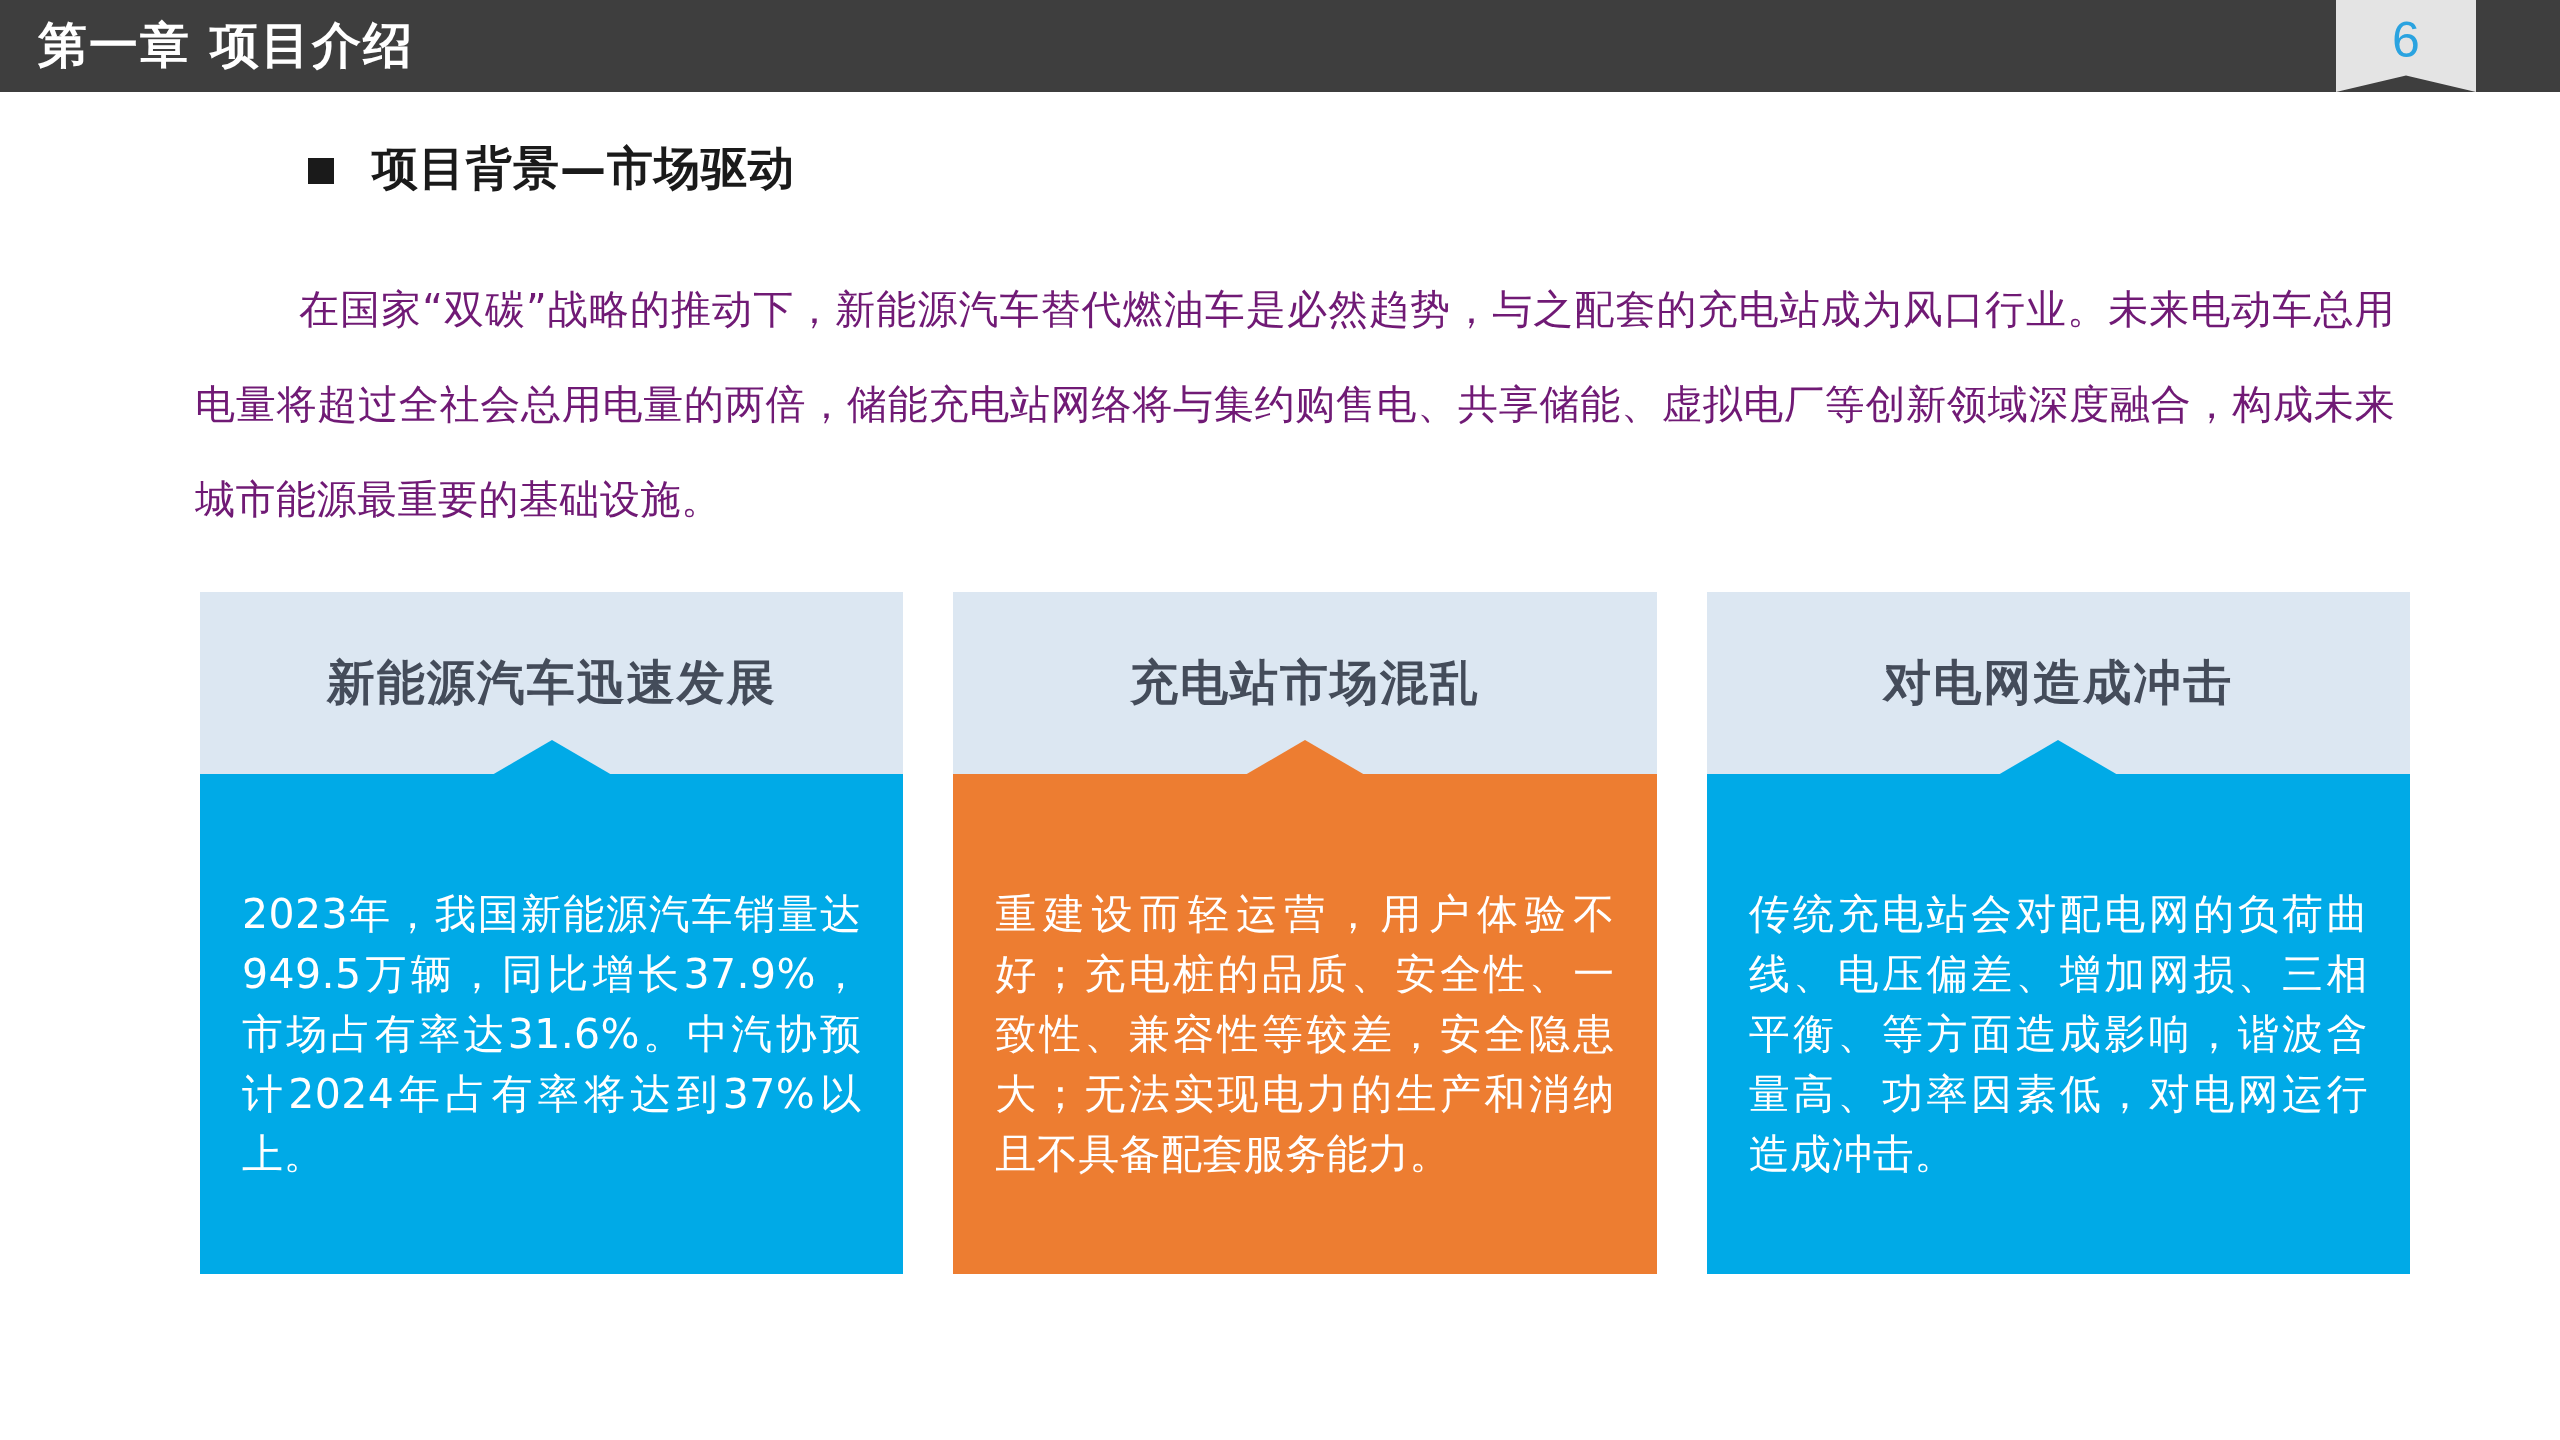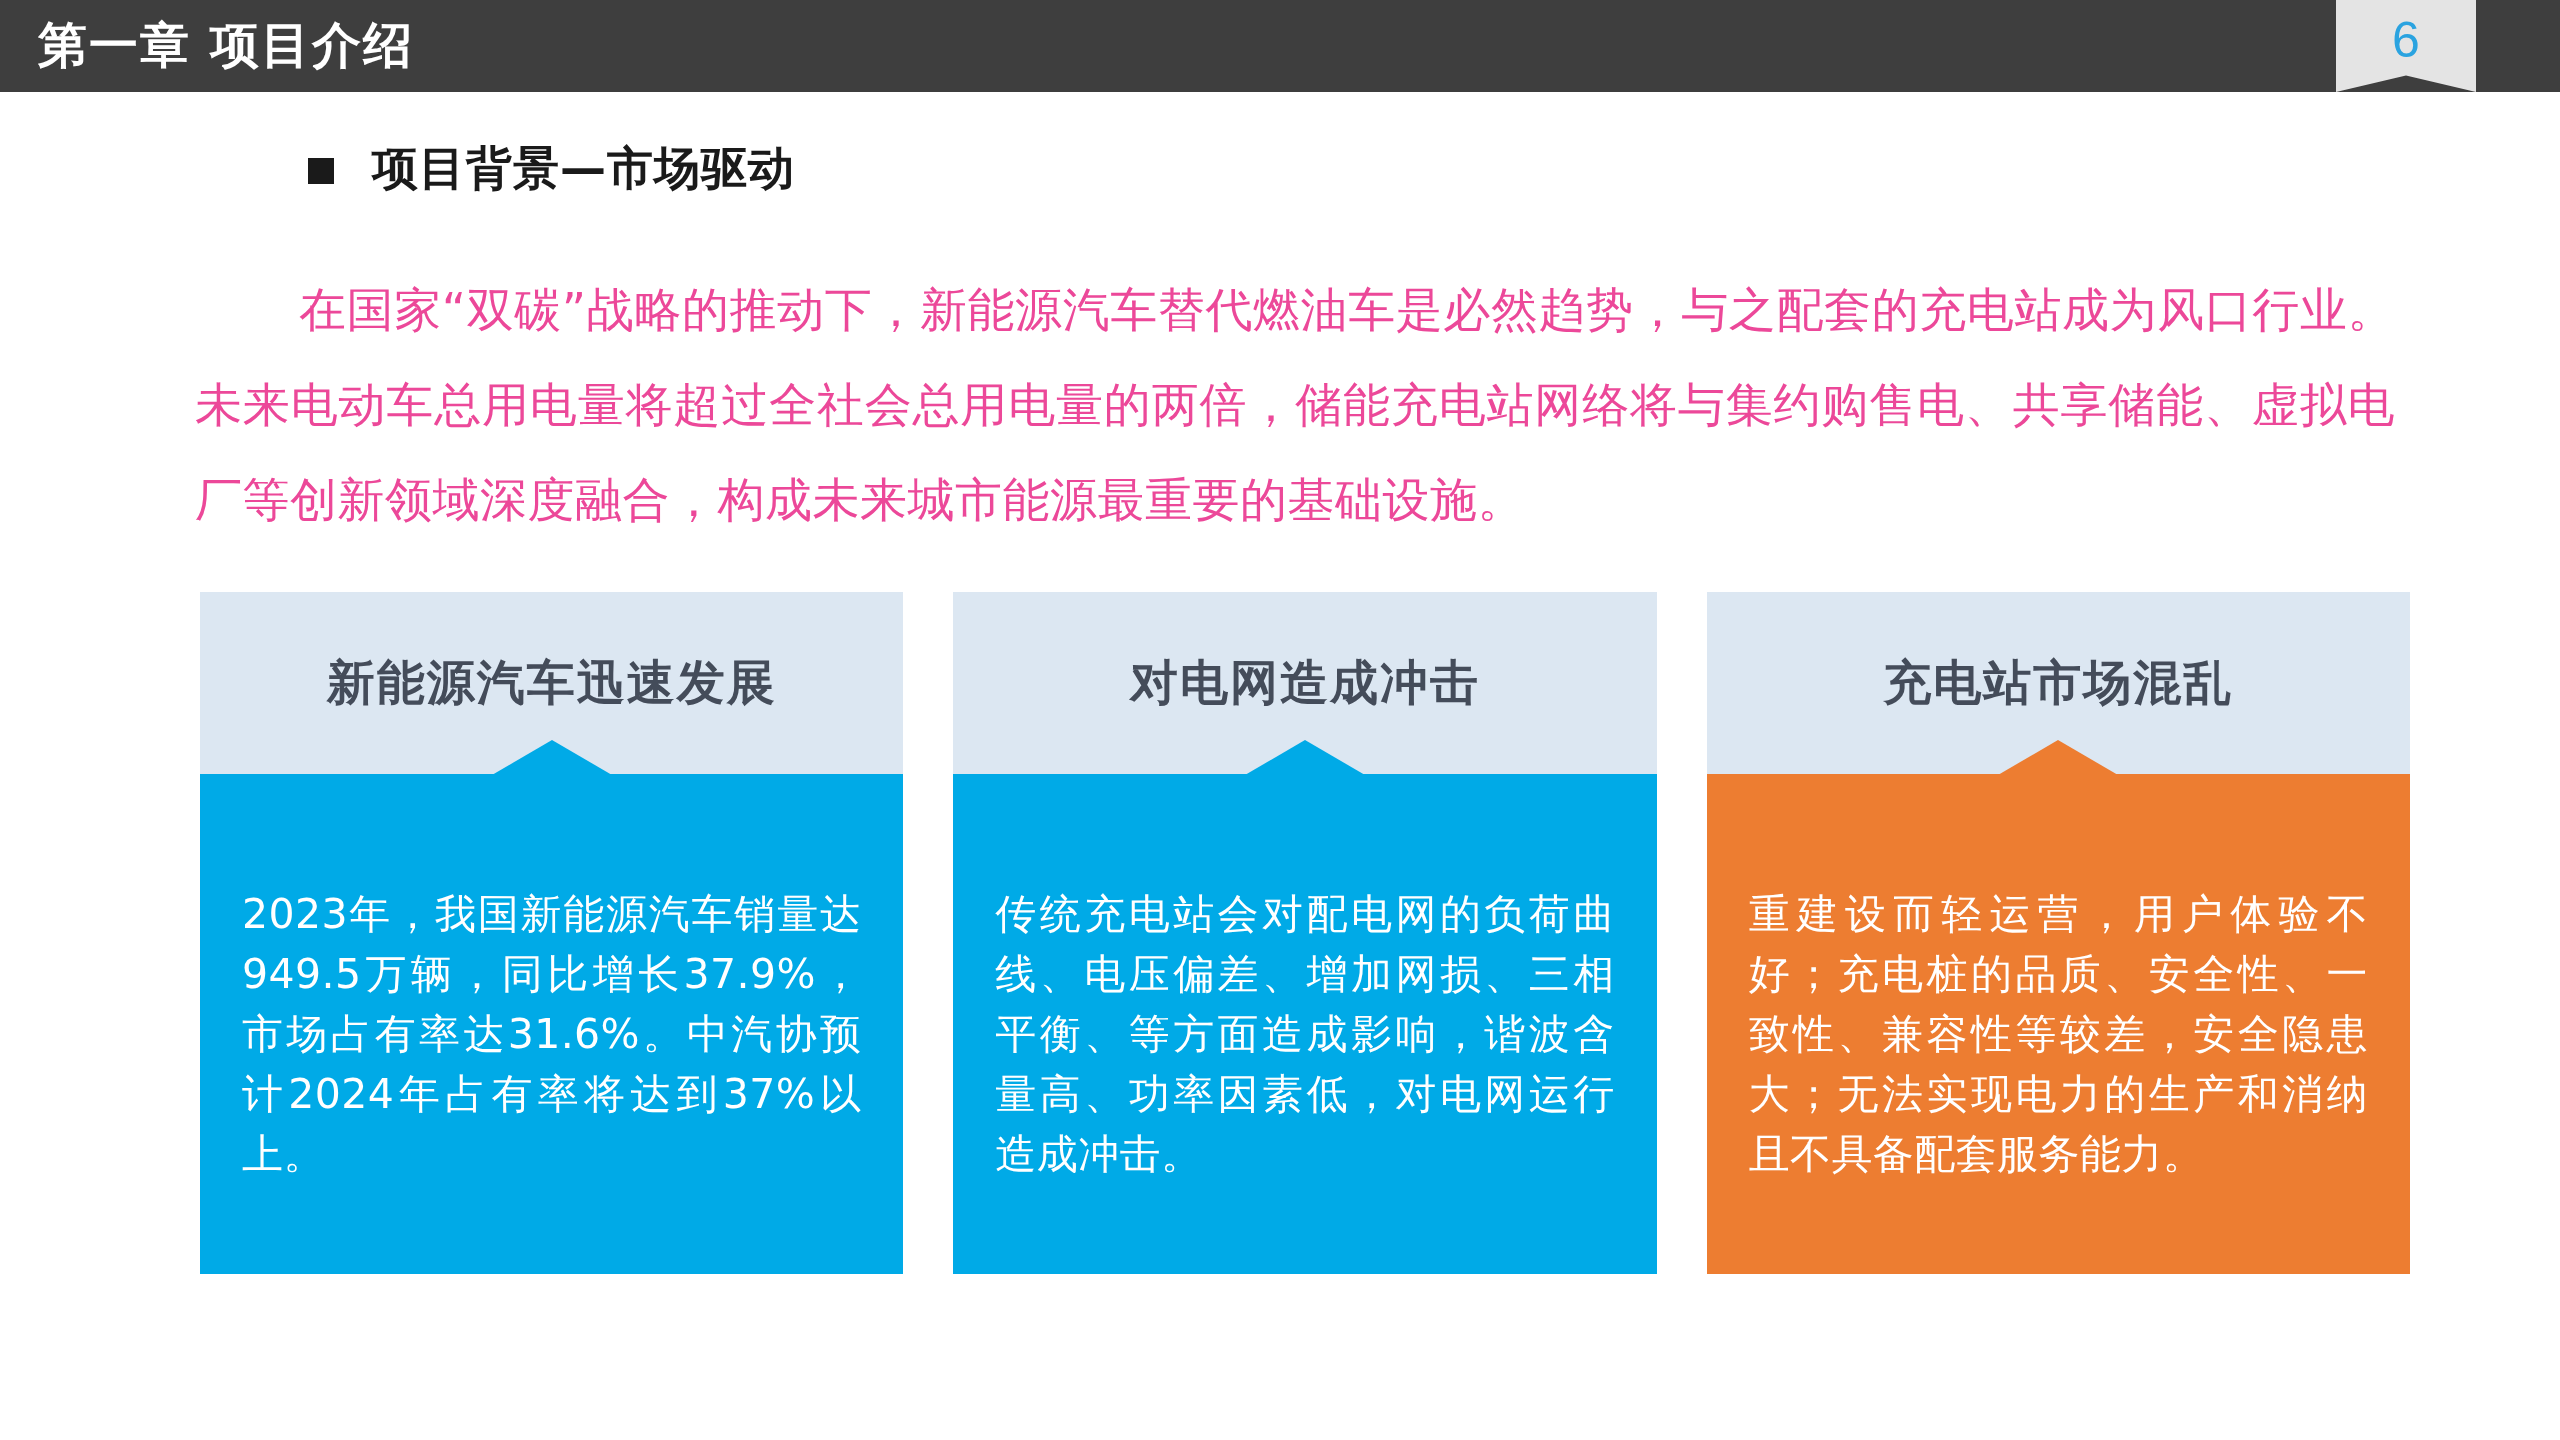--- a/index.html
+++ b/index.html
@@ -95,23 +95,23 @@
     letter-spacing:1px;
     white-space:nowrap;
     font-family:"DejaVu Sans","Liberation Sans",sans-serif;
   }
 
   
   .body-paragraph {
     position:absolute;
     left:195px; top:262px;
     width:2200px;
-    font-size:47px;
+    font-size:40px;
     line-height:95px;
-    color:#ec4899;
+    color:#701a75;
     text-indent:104px;
     text-align:justify;
     letter-spacing:0.5px;
     font-family:"DejaVu Sans","Liberation Sans",sans-serif;
   }
 
   
   .cards-row {
     position:absolute;
     left:200px; top:592px;
@@ -197,35 +197,35 @@
     <div class="card blue">
       <div class="card-header">
         <span class="card-header-text">新能源汽车迅速发展</span>
       </div>
       <div class="card-body">
         <span class="card-notch"></span>
         <div class="card-body-text">2023年，我国新能源汽车销量达949.5万辆，同比增长37.9%，市场占有率达31.6%。中汽协预计2024年占有率将达到37%以上。</div>
       </div>
     </div>
 
+    <div class="card orange">
+      <div class="card-header">
+        <span class="card-header-text">充电站市场混乱</span>
+      </div>
+      <div class="card-body">
+        <span class="card-notch"></span>
+        <div class="card-body-text">重建设而轻运营，用户体验不好；充电桩的品质、安全性、一致性、兼容性等较差，安全隐患大；无法实现电力的生产和消纳且不具备配套服务能力。</div>
+      </div>
+    </div>
+
     <div class="card blue">
       <div class="card-header">
         <span class="card-header-text">对电网造成冲击</span>
       </div>
       <div class="card-body">
         <span class="card-notch"></span>
         <div class="card-body-text">传统充电站会对配电网的负荷曲线、电压偏差、增加网损、三相平衡、等方面造成影响，谐波含量高、功率因素低，对电网运行造成冲击。</div>
       </div>
     </div>
 
-    <div class="card orange">
-      <div class="card-header">
-        <span class="card-header-text">充电站市场混乱</span>
-      </div>
-      <div class="card-body">
-        <span class="card-notch"></span>
-        <div class="card-body-text">重建设而轻运营，用户体验不好；充电桩的品质、安全性、一致性、兼容性等较差，安全隐患大；无法实现电力的生产和消纳且不具备配套服务能力。</div>
-      </div>
-    </div>
-
   </div>
 
 </div>
 
 </body></html>

